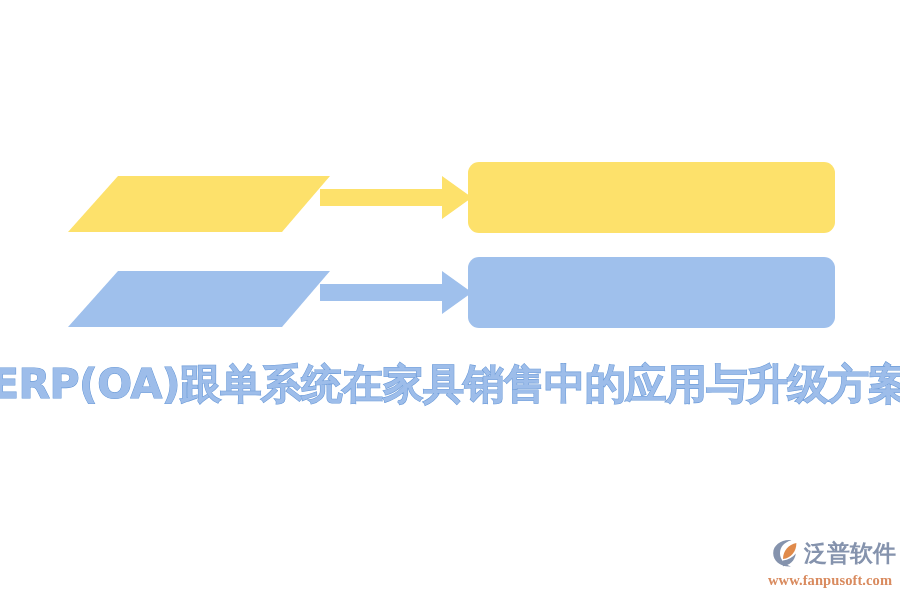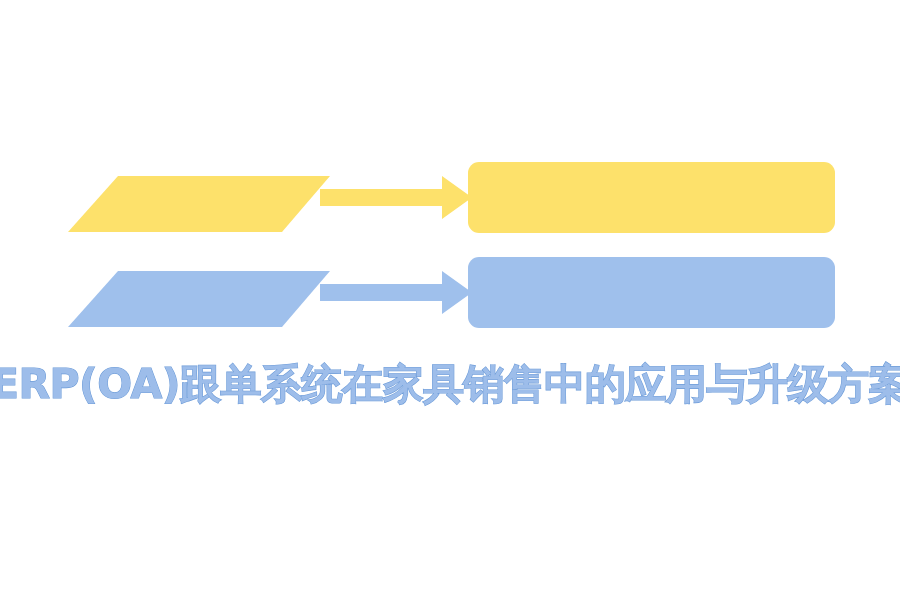--- a/index.html
+++ b/index.html
@@ -113,14 +113,26 @@
       </g>
     </svg>
   </div>
 
   <div class="title-wrap">
     <svg class="title-svg" width="900" height="72" viewBox="0 0 900 72" xmlns="http://www.w3.org/2000/svg">
       <text x="450" y="50" text-anchor="middle" font-family="DejaVu Sans, Liberation Sans, sans-serif" font-size="41" font-weight="700" letter-spacing="-0.5" fill="#9DBDEA" stroke="#6C9BD8" stroke-width="1.1" paint-order="stroke fill">ERP(OA)跟单系统在家具销售中的应用与升级方案</text>
     </svg>
   </div>
 
+  <div class="logo">
+    <div class="logo-row">
+      <svg class="logo-mark" viewBox="0 0 34 34" xmlns="http://www.w3.org/2000/svg">
+        <path d="M23.5 4.2 C13.5 3.2 5.2 9.0 5.2 17.2 C5.2 25.2 13.0 31.2 23.0 30.4
+                 C16.2 28.2 12.0 23.4 12.0 17.2 C12.0 10.8 16.4 6.1 23.5 4.2 Z" fill="#8593AD"></path>
+        <path d="M15.0 23.0 C15.0 14.8 20.6 8.4 28.4 7.0 C28.4 15.6 23.2 22.0 15.0 23.0 Z" fill="#E08A4A"></path>
+        <path d="M15.0 24.6 C20.0 24.0 24.6 21.6 27.8 17.6 C27.0 24.6 21.6 29.6 15.0 30.2 Z" fill="#8593AD"></path>
+      </svg>
+      <div class="logo-word">泛普软件</div>
+    </div>
+    <div class="logo-url">www.fanpusoft.com</div>
+  </div>
 
 </div>
 
 </body></html>

